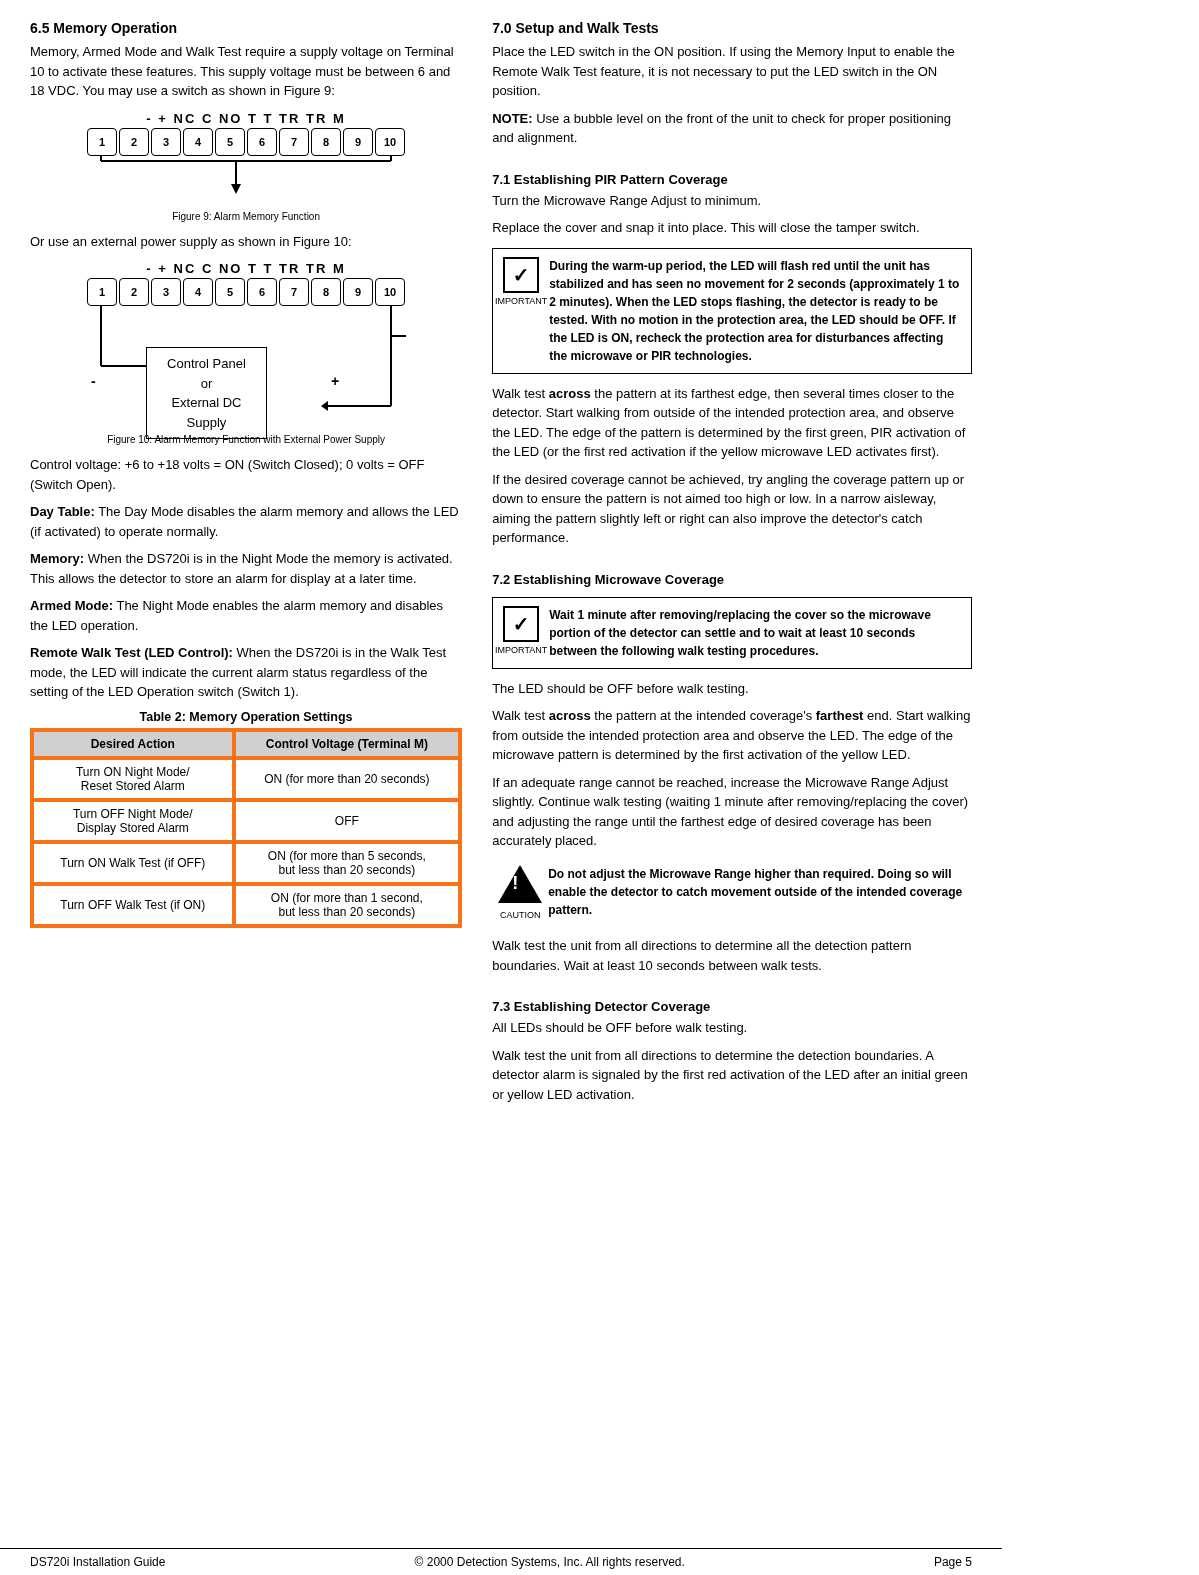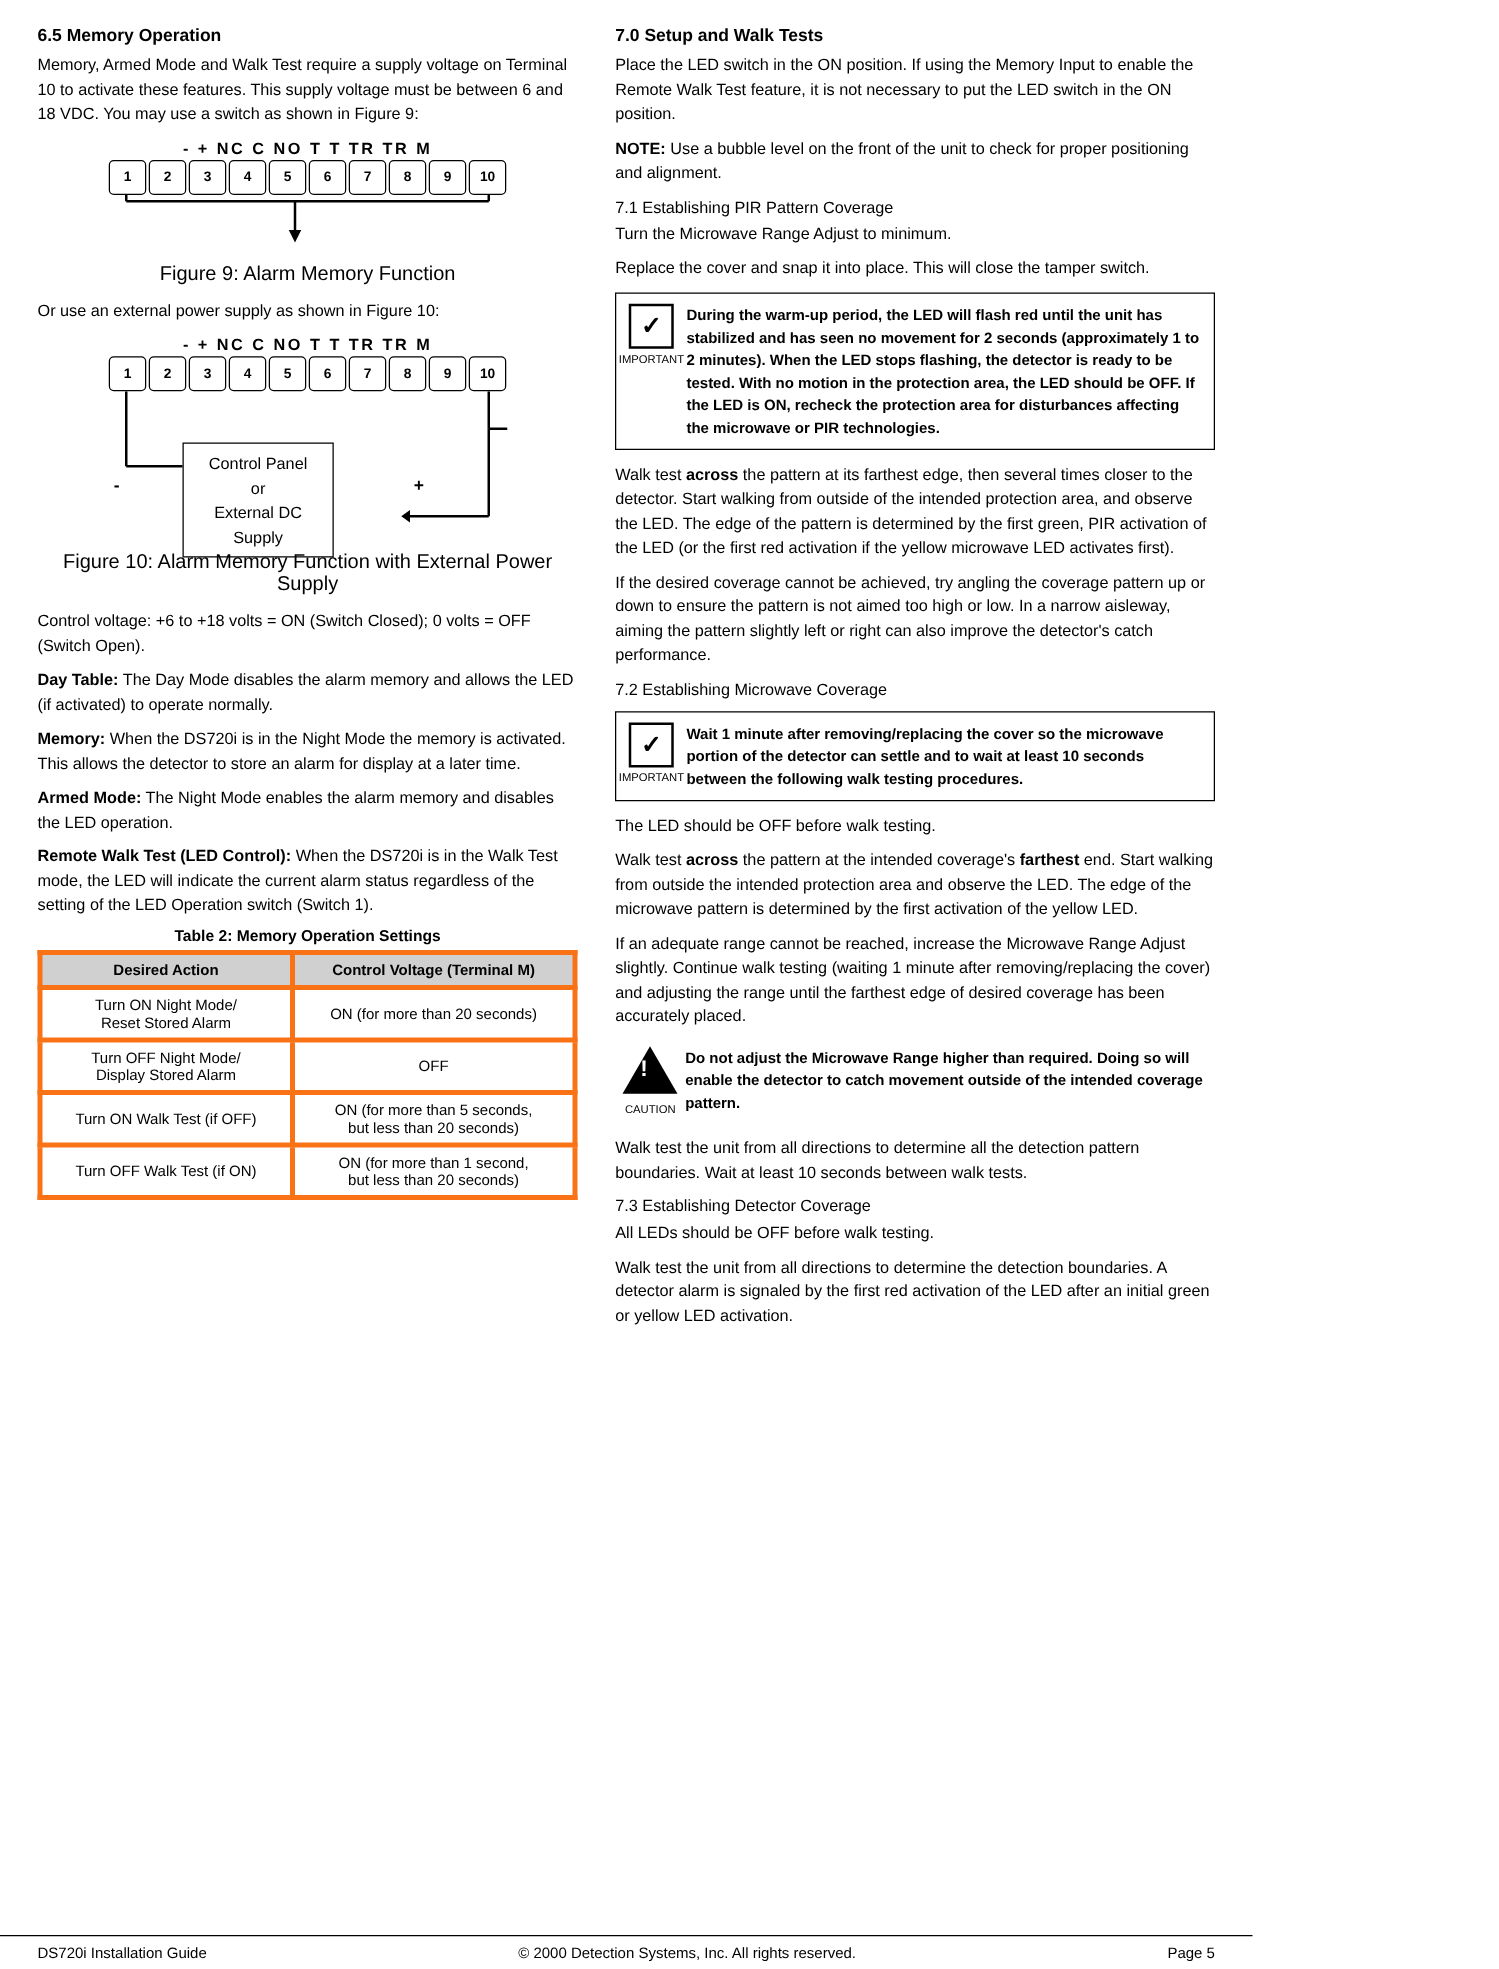--- a/index.html
+++ b/index.html
@@ -38,23 +38,23 @@
       justify-content: space-between;
       font-size: 12px;
     }
     h2 {
       font-size: 14px;
       font-weight: bold;
       margin-bottom: 6px;
     }
     h3 {
       font-size: 13px;
-      font-weight: normal;
+      font-weight: bold;
       margin-bottom: 4px;
-      margin-top: 10px;
+      margin-top: 24px;
     }
     p {
       margin-bottom: 8px;
       line-height: 1.5;
     }
     .sub-section {
       margin-bottom: 10px;
     }
     .bold-label {
       font-weight: bold;
@@ -71,21 +71,21 @@
       border-radius: 4px;
       display: flex;
       align-items: center;
       justify-content: center;
       font-size: 11px;
       font-weight: bold;
       background: #fff;
     }
     .figure-caption {
       text-align: center;
-      font-size: 16px;
+      font-size: 10px;
       margin-top: 5px;
       margin-bottom: 10px;
     }
     .control-panel-box {
       border: 1.5px solid #000;
       padding: 6px 12px;
       display: inline-block;
       margin-top: 6px;
       font-size: 13px;
       text-align: center;

